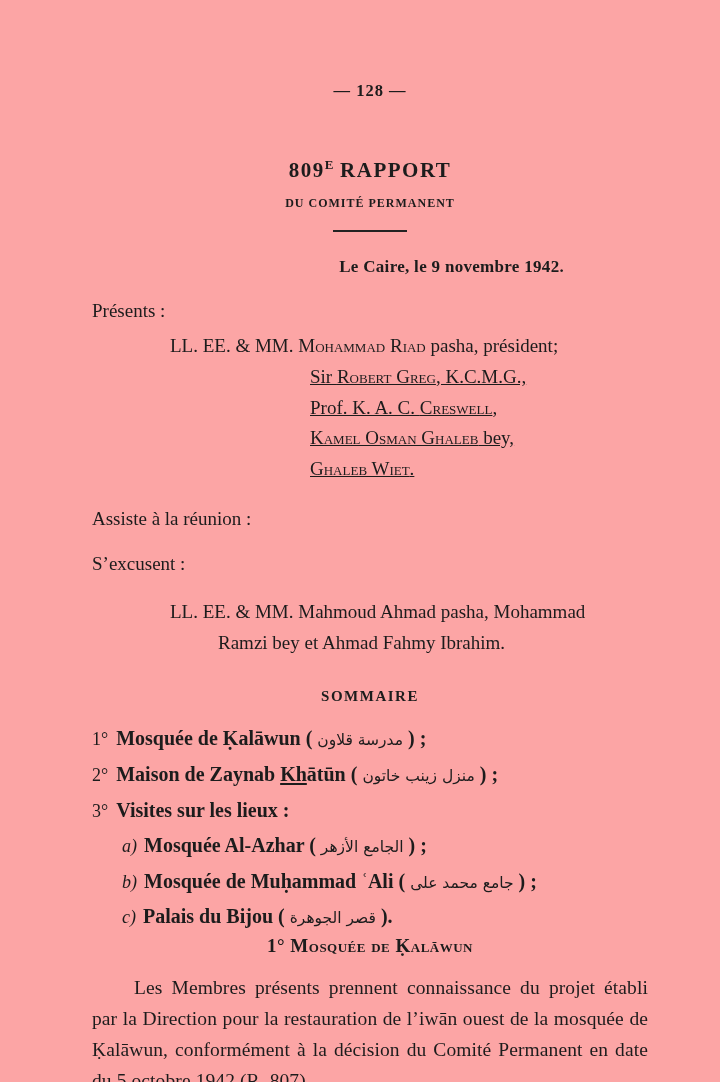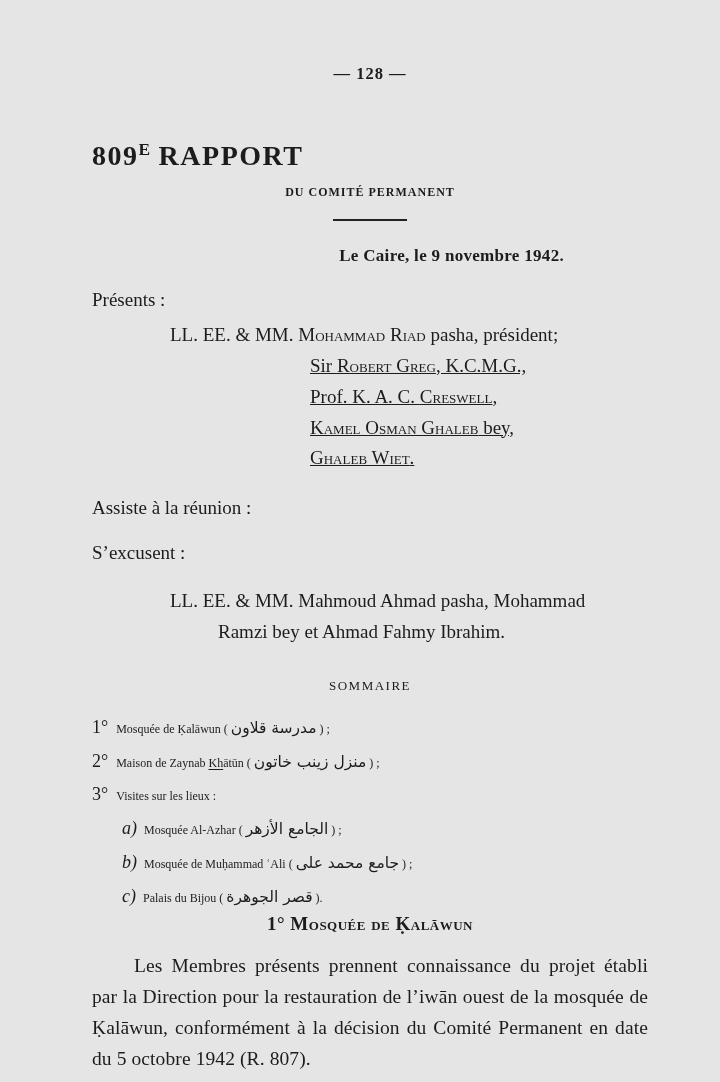--- a/index.html
+++ b/index.html
@@ -2,38 +2,38 @@
 <html><head>
 <meta charset="utf-8">
 <style>
   * { margin: 0; padding: 0; box-sizing: border-box; }
   html, body { background: #ffffff; }
   .page {
     position: relative;
     width: 720px;
     height: 1082px;
     margin: 0 auto;
-    background: #e5e5e5;
+    background: #fca5a5;
     color: #1c1c1c;
     font-family: "Liberation Serif", "DejaVu Serif", serif;
     font-size: 19px;
     overflow: hidden;
-    padding: 64px 72px 0 92px;
+    padding: 81px 72px 0 92px;
   }
   .sc { font-variant: small-caps; }
   .page-number {
     text-align: center;
     font-size: 16.5px;
     font-weight: bold;
     letter-spacing: 1px;
   }
   .title {
-    text-align: left;
+    text-align: center;
     font-weight: bold;
-    font-size: 28px;
+    font-size: 21px;
     letter-spacing: 1.5px;
     margin-top: 56px;
   }
   .title sup { font-size: 0.62em; vertical-align: super; letter-spacing: 0; }
   .subtitle {
     text-align: center;
     font-weight: bold;
     font-size: 12px;
     letter-spacing: 1px;
     margin-top: 13px;
@@ -53,30 +53,30 @@
   }
   .sect-label { margin-top: 23px; font-size: 19px; }
   .attendees { margin-top: 9px; line-height: 1.62; }
   .att-first { margin-left: 78px; }
   .att { margin-left: 218px; text-decoration: underline; }
   .assiste-line { margin-left: 78px; margin-top: 6px; }
   .exc-line1 { margin-left: 78px; margin-top: 22px; line-height: 1.62; }
   .exc-line2 { margin-left: 126px; line-height: 1.62; }
   .sommaire-title {
     text-align: center;
-    font-weight: normal;
-    font-size: 13px;
+    font-weight: bold;
+    font-size: 15px;
     letter-spacing: 1.5px;
     margin-top: 30px;
   }
   .som-list { margin-top: 16px; line-height: 1.78; }
   .som-num { font-size: 18px; margin-right: 8px; }
   .som-sub { margin-left: 30px; }
   .som-sub-label { font-style: italic; margin-right: 7px; font-size: 18px; }
-  .som-text { font-size: 12px; }
+  .som-text { font-size: 20px; font-weight: bold; }
   .und { text-decoration: underline; text-underline-offset: 2px; }
   .arabic {
     font-family: "DejaVu Sans", sans-serif;
     font-size: 15.5px;
     unicode-bidi: isolate;
   }
   .section-heading {
     text-align: center;
     font-weight: bold;
     font-size: 19px;

